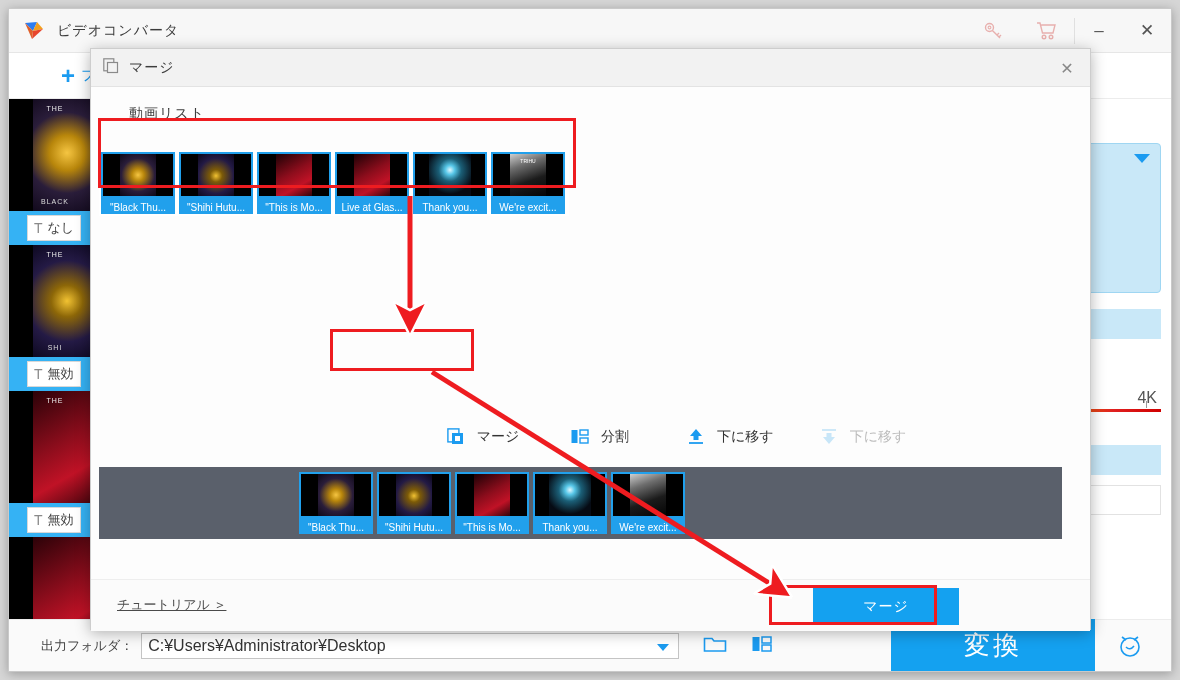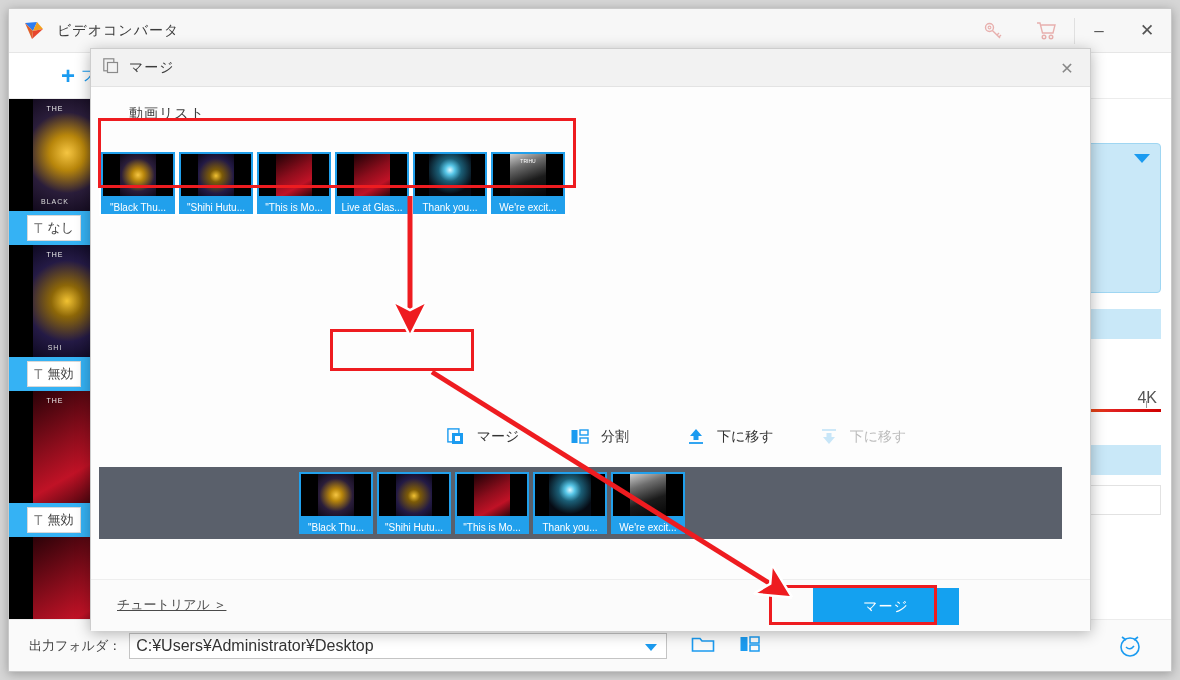--- a/index.html
+++ b/index.html
@@ -97,21 +97,21 @@
     padding-left:10px;}
   #intel-box{ margin-top:10px; height:30px; border:1px solid #e2e2e2; display:flex; align-items:center;
     padding-left:10px; color:#b9b9b9;}
   .intel-oval{ width:20px;height:14px;border:1px solid #cfcfcf;border-radius:50%;
     font-size:8px;color:#c8c8c8;text-align:center;line-height:13px;margin-right:6px;}
   
   #bottom-bar{
     position:absolute; left:0; bottom:0; width:100%; height:52px;
     background:#fafafa; border-top:1px solid #ececec; display:flex; align-items:center;
   }
-  #out-label{ margin-left:20px; font-size:13px; color:#444;}
+  #out-label{ margin-left:32px; font-size:13px; color:#444;}
   #out-input{ margin-left:8px; width:538px; height:26px; border:1px solid #c4c4c4; background:#fff;
     display:flex; align-items:center; position:relative;}
   #out-value{ font-size:16px; color:#333; margin-left:6px;}
   #out-caret{ position:absolute; right:9px; top:10px; width:0;height:0;
     border-left:6px solid transparent;border-right:6px solid transparent;border-top:7px solid #1b9bf0;}
   .bb-icon{ margin-left:24px; }
   #convert-btn{ position:absolute; right:76px; bottom:0; width:204px; height:52px;
     background:#14a1f0; color:#fff; font-size:26px; display:flex; align-items:center;
     justify-content:center; letter-spacing:3px;}
   #alarm-btn{ position:absolute; right:10px; bottom:0; width:62px; height:52px;
@@ -303,20 +303,21 @@
         <path d="M1.5 4.5 H9 l2 2.5 H22.5 V17 H1.5 Z" fill="none" stroke="#1b9bf0" stroke-width="1.6"></path>
       </svg>
     </div>
     <div class="bb-icon">
       <svg width="22" height="20" viewBox="0 0 22 20">
         <rect x="1.5" y="3" width="7" height="14" fill="#1b9bf0"></rect>
         <rect x="11" y="3" width="9" height="6" fill="none" stroke="#1b9bf0" stroke-width="1.5"></rect>
         <rect x="11" y="11" width="9" height="6" fill="none" stroke="#1b9bf0" stroke-width="1.5"></rect>
       </svg>
     </div>
+    <div id="convert-btn">変換</div>
     <div id="alarm-btn">
       <svg width="30" height="28" viewBox="0 0 30 28">
         <circle cx="15" cy="16" r="9" fill="none" stroke="#1b9bf0" stroke-width="1.6"></circle>
         <path d="M7 6 L11 9 M23 6 L19 9" stroke="#1b9bf0" stroke-width="1.6" fill="none"></path>
         <path d="M11 16 q4 4 8 -1" stroke="#1b9bf0" stroke-width="1.6" fill="none"></path>
       </svg>
     </div>
   </div>
 </div>
 

